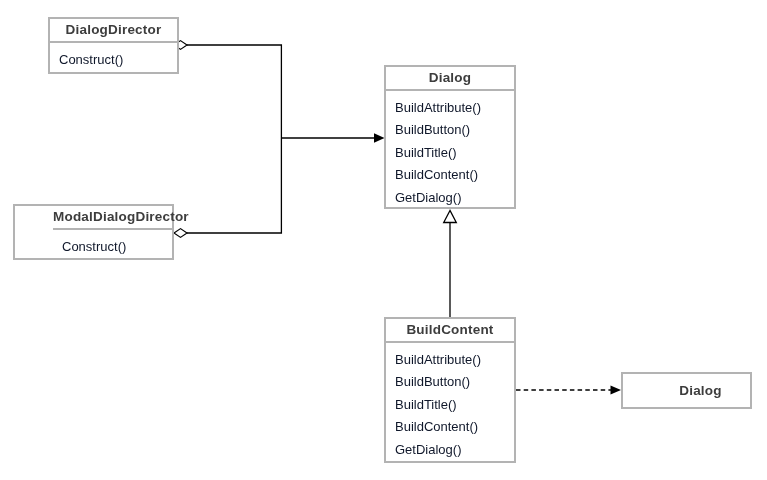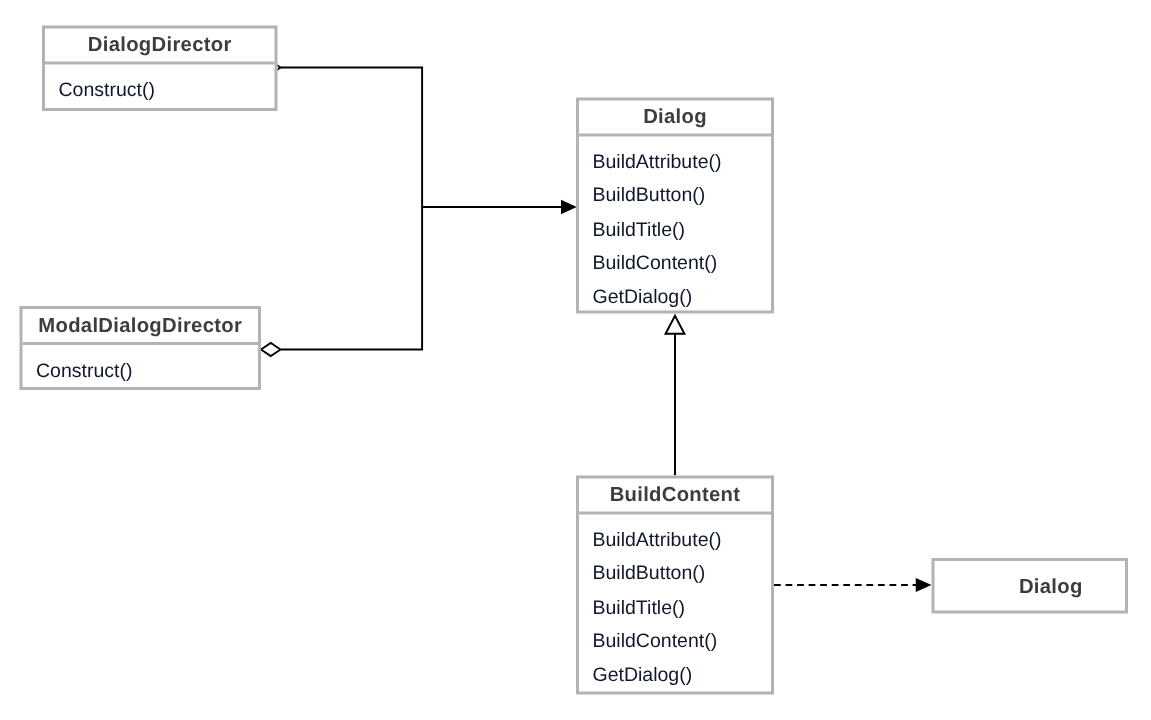--- a/index.html
+++ b/index.html
@@ -50,22 +50,22 @@
   }
   .uml-body {
     padding: 6px 9px 0 9px;
   }
   .uml-method {
     font-size: 13px;
     color: #0f172a;
     line-height: 22.4px;
     white-space: nowrap;
   }
-  #box-dialog-director      { left: 28px;  top: 17px;  width: 157px; height: 57px;  }
-  #box-modal-dialog-director{ left: 13px;  top: 204px; width: 161px; height: 56px;  }
+  #box-dialog-director      { left: 48px;  top: 17px;  width: 131px; height: 57px;  }
+  #box-modal-dialog-director{ left: 13px;  top: 204px; width: 161px; height: 56px; padding-left: 38px;  }
   #box-builder              { left: 384px; top: 65px;  width: 132px; height: 144px; }
   #box-dialog-builder       { left: 384px; top: 317px; width: 132px; height: 146px; }
   #box-dialog               { left: 621px; top: 372px; width: 131px; height: 37px;  }
 </style>
 </head>
 <body>
 
 <div class="canvas">
 
   <svg class="connectors" viewBox="0 0 767 480" xmlns="http://www.w3.org/2000/svg">

